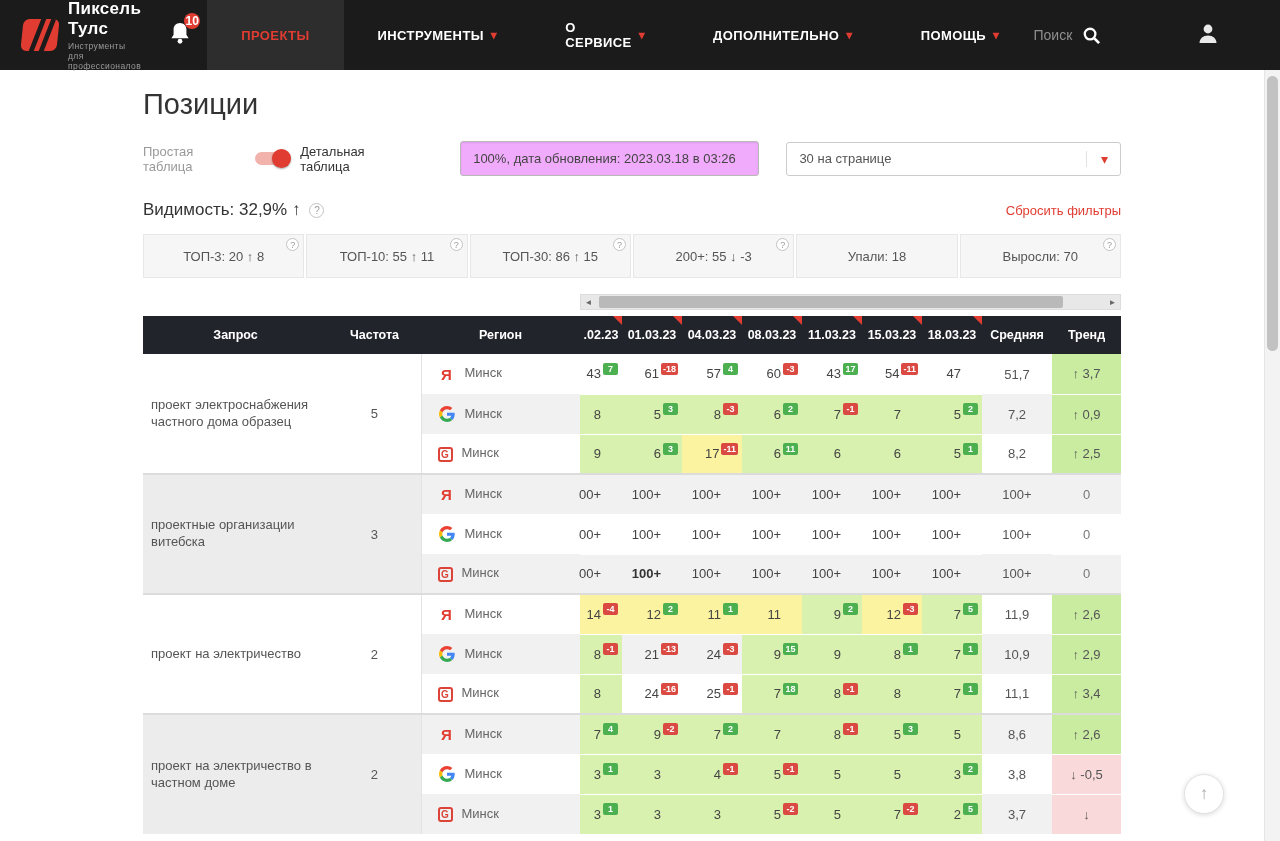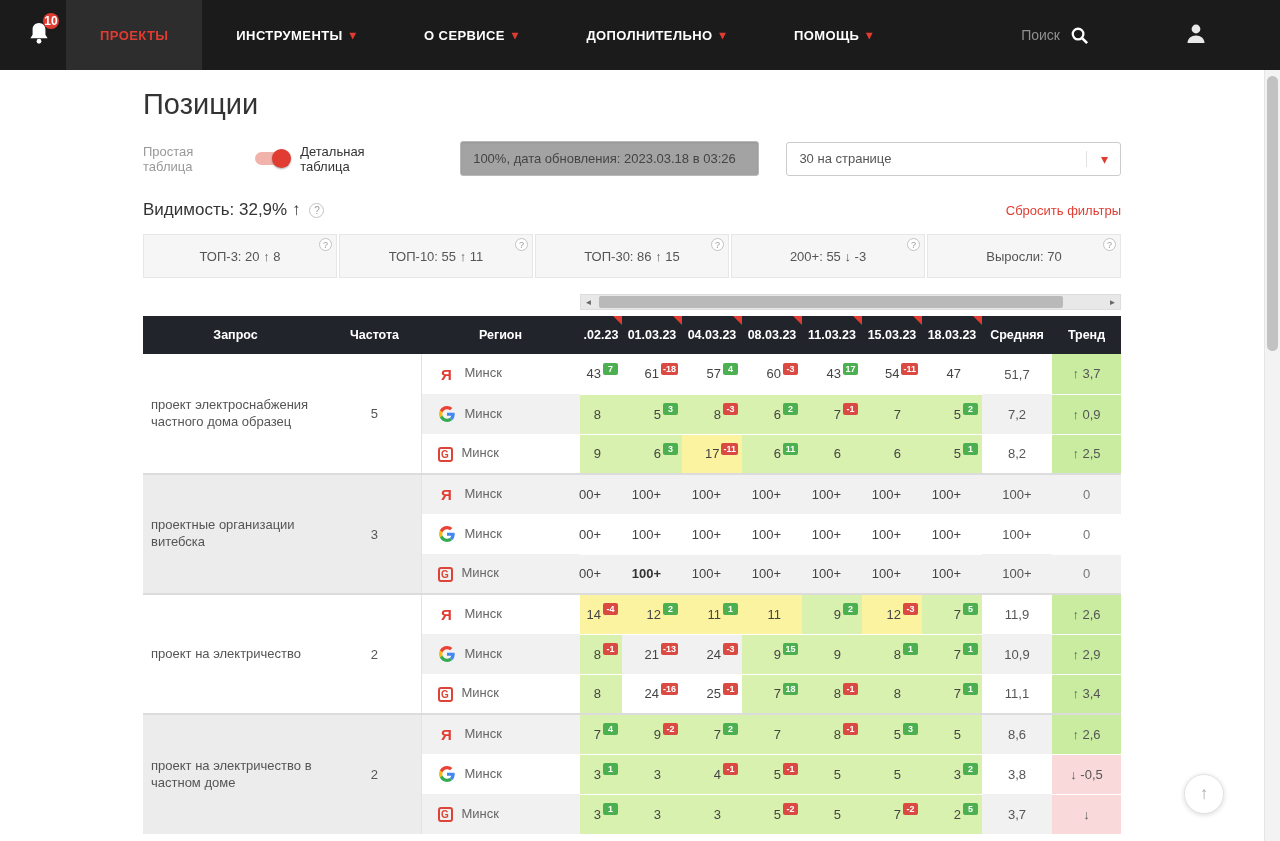--- a/index.html
+++ b/index.html
@@ -42,21 +42,21 @@
   .page-title{font-size:29px;font-weight:normal;color:#333;margin-bottom:20px;}
 
   .controls{display:flex;align-items:center;width:978px;}
   .toggle-group{display:flex;align-items:center;}
   .toggle-label-l{color:#999;font-size:13px;}
   .toggle-label-r{color:#333;font-size:13px;}
   .toggle{width:34px;height:13px;background:#f2b3ac;border-radius:7px;position:relative;
           margin:0 11px;cursor:pointer;flex:none;}
   .toggle .knob{position:absolute;right:-2px;top:-3px;width:19px;height:19px;border-radius:50%;
                 background:var(--accent);box-shadow:0 1px 2px rgba(0,0,0,.35);}
-  .update-box{margin-left:45px;width:304px;background:#a3a3a3;border:1px solid #b9b9b9;
+  .update-box{margin-left:45px;width:304px;background:#f0abfc;border:1px solid #b9b9b9;
               border-radius:3px;padding:9px 12px;font-size:13px;color:#444;
               box-shadow:inset 0 1px 2px rgba(0,0,0,.08);white-space:nowrap;}
   .perpage{margin-left:27px;width:340px;background:#fff;border:1px solid #ccc;border-radius:3px;
            padding:8px 12px;font-size:13px;color:#555;display:flex;align-items:center;cursor:pointer;}
   .perpage .caret{margin-left:auto;color:var(--accent);font-size:14px;border-left:1px solid #e2e2e2;
                   padding-left:14px;}
 
   .vis-row{display:flex;align-items:center;width:978px;margin-top:24px;}
   .vis-label{font-size:17px;color:#333;}
   .qmark{display:inline-block;width:15px;height:15px;border:1px solid #c3c3c3;border-radius:50%;
@@ -126,20 +126,30 @@
                   border-radius:6px;}
   .scroll-top{position:absolute;left:1184px;top:774px;width:40px;height:40px;border-radius:50%;
               background:#fff;border:1px solid #e3e3e3;box-shadow:0 1px 5px rgba(0,0,0,.15);
               color:#a9a9a9;font-size:17px;display:flex;align-items:center;justify-content:center;
               cursor:pointer;z-index:7;}
 </style>
 </head>
 <body>
 
 <div class="navbar">
+  <div class="logo">
+    <span class="logo-mark">
+        <i class="s1"></i>
+        <i class="s2"></i>
+      </span>
+    <span class="logo-text">
+      <div class="logo-title">Пиксель Тулс</div>
+      <div class="logo-sub">Инструменты для профессионалов</div>
+    </span>
+  </div>
   <div class="bell-wrap">
     <svg width="22" height="24" viewBox="0 0 24 26">
       <path fill="#ffffff" d="M12 2c-4 0-7 3-7 7v6l-2.4 3.6h18.8L19 15V9c0-4-3-7-7-7z"></path>
       <circle cx="12" cy="22" r="2.6" fill="#ffffff"></circle>
     </svg>
     <span class="bell-badge">10</span>
   </div>
   <div class="menu">
       <div class="menu-item active">
         <span class="menu-label">ПРОЕКТЫ</span>
@@ -210,20 +220,23 @@
         <span class="stat-label">ТОП-10: 55 ↑ 11</span>
         <span class="qmark">?</span>
       </div>
       <div class="stat-box">
         <span class="stat-label">ТОП-30: 86 ↑ 15</span>
         <span class="qmark">?</span>
       </div>
       <div class="stat-box">
         <span class="stat-label">200+: 55 ↓ -3</span>
         <span class="qmark">?</span>
+      </div>
+      <div class="stat-box">
+        <span class="stat-label">Упали: 18</span>
       </div>
       <div class="stat-box">
         <span class="stat-label">Выросли: 70</span>
         <span class="qmark">?</span>
       </div>
     </div>
 
   <div class="hscroll-row">
     <span class="hs-arrow">◄</span>
     <span class="hs-track">

